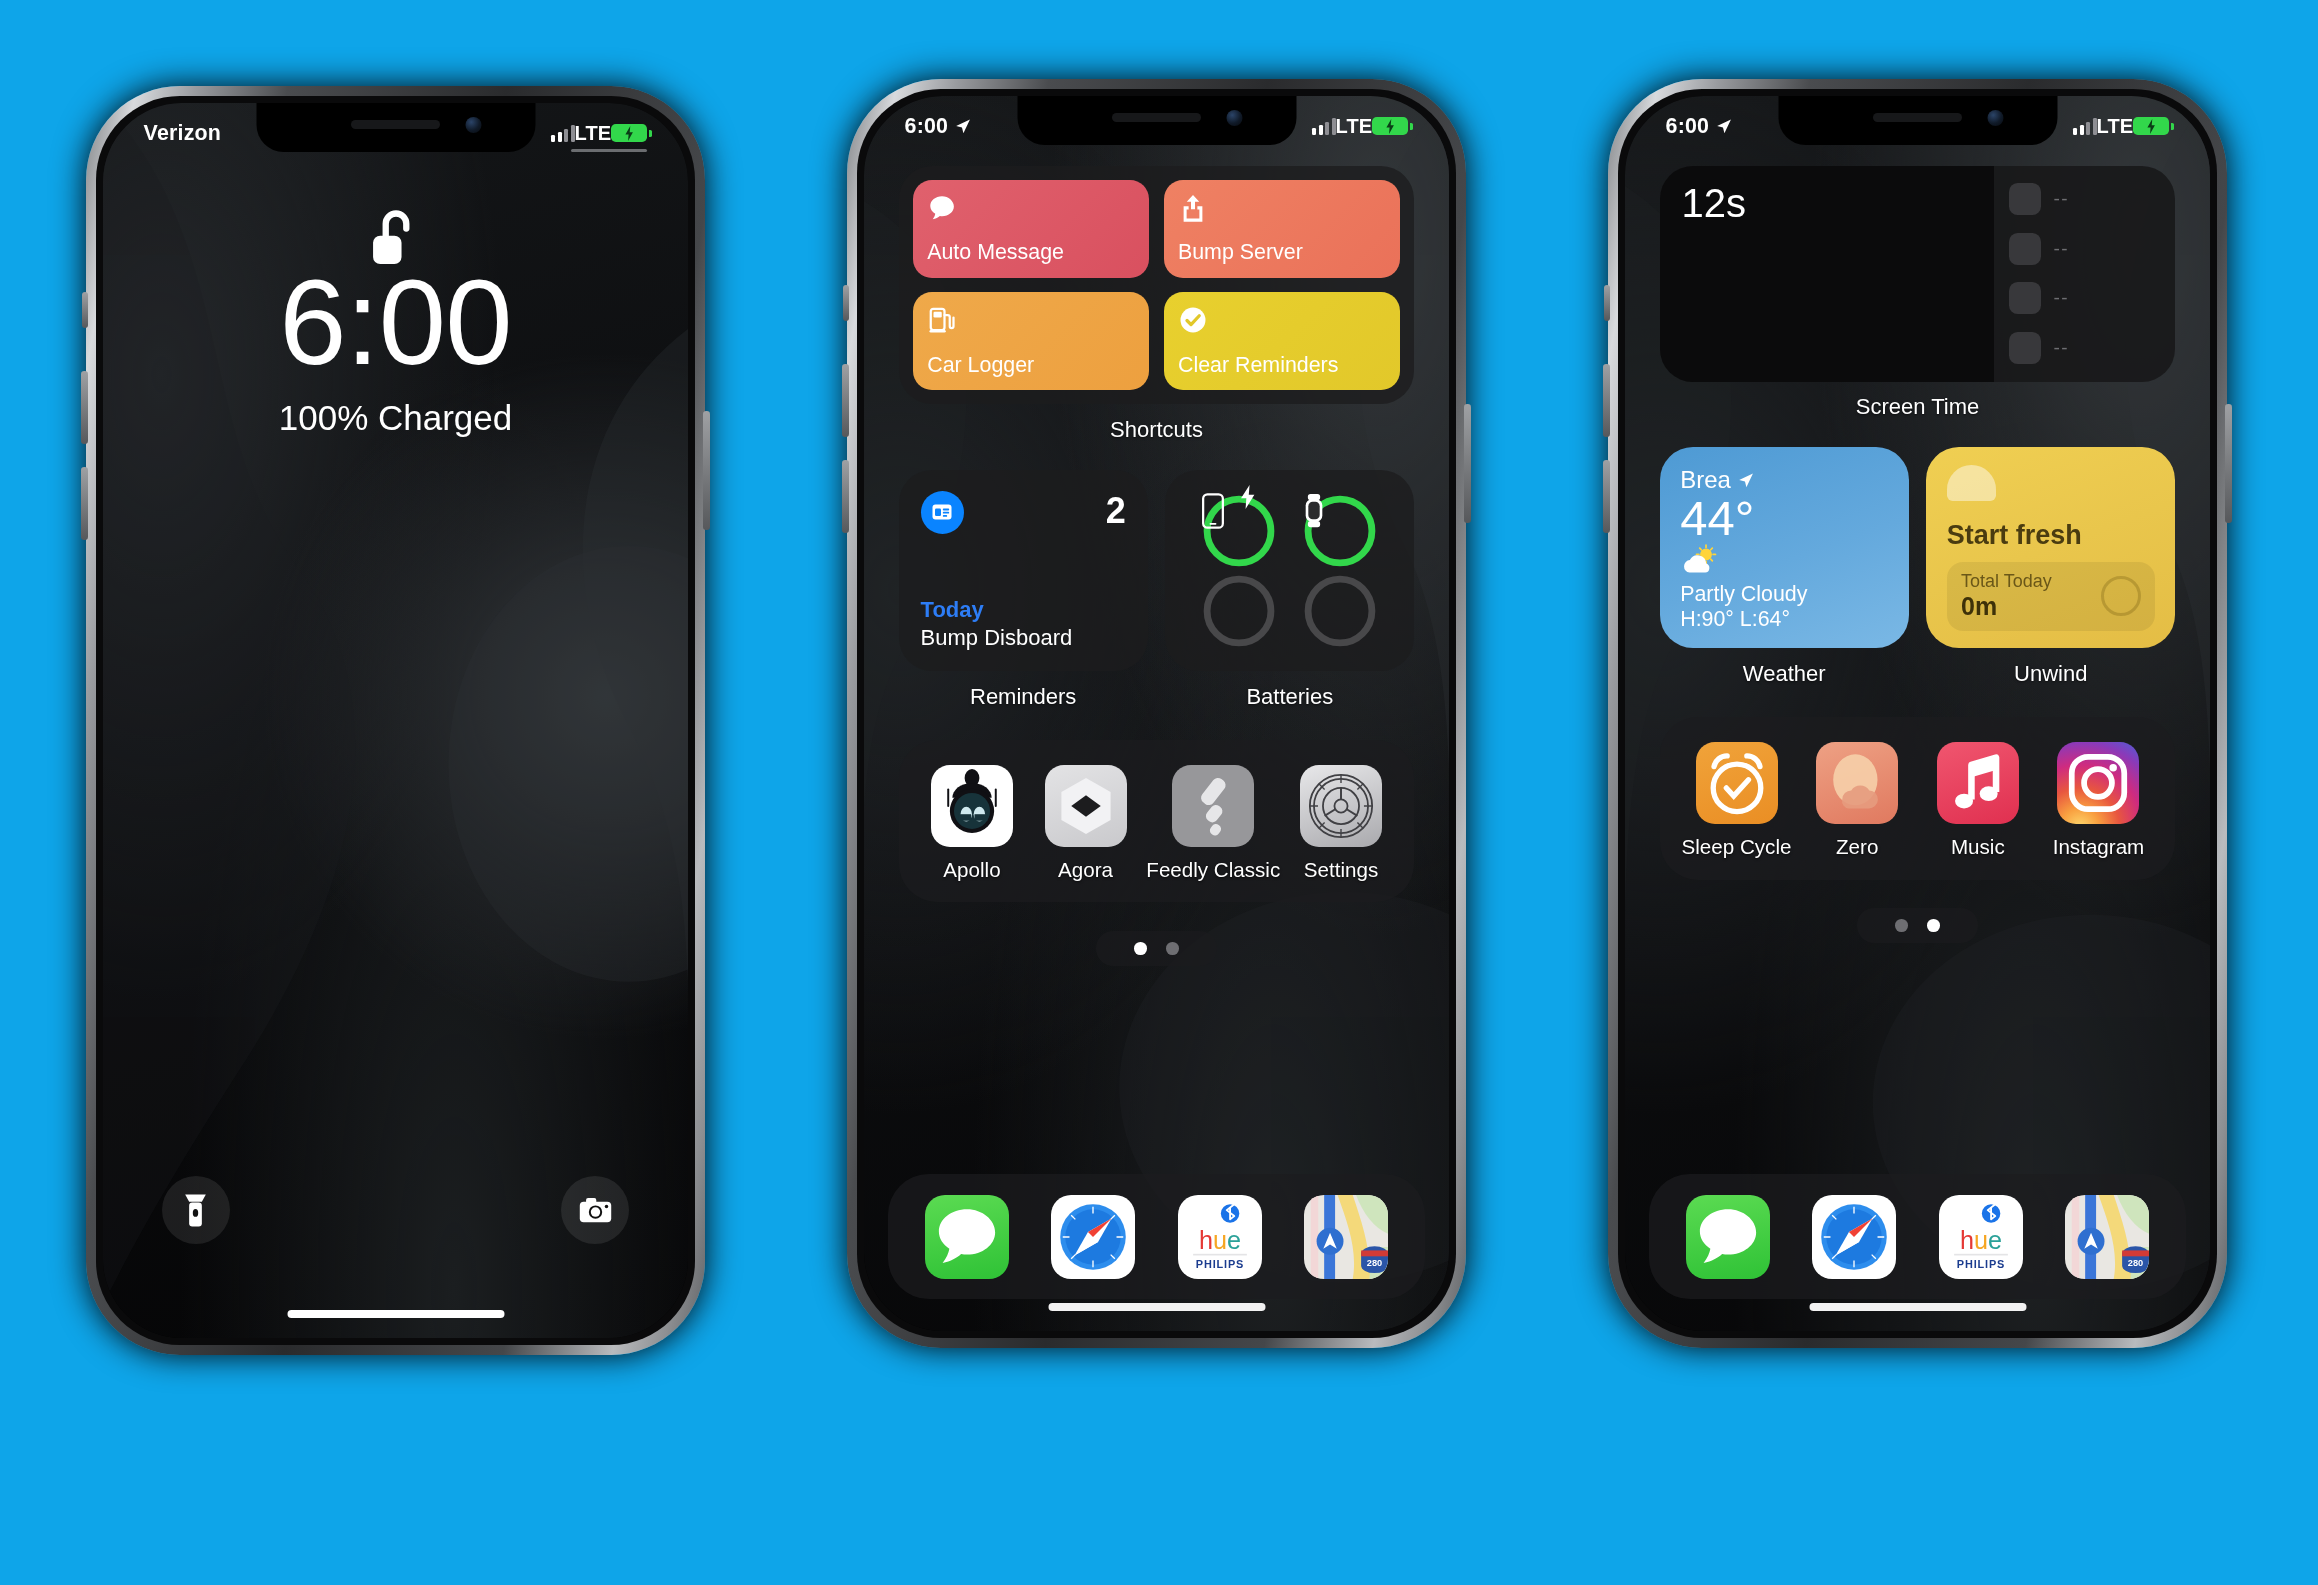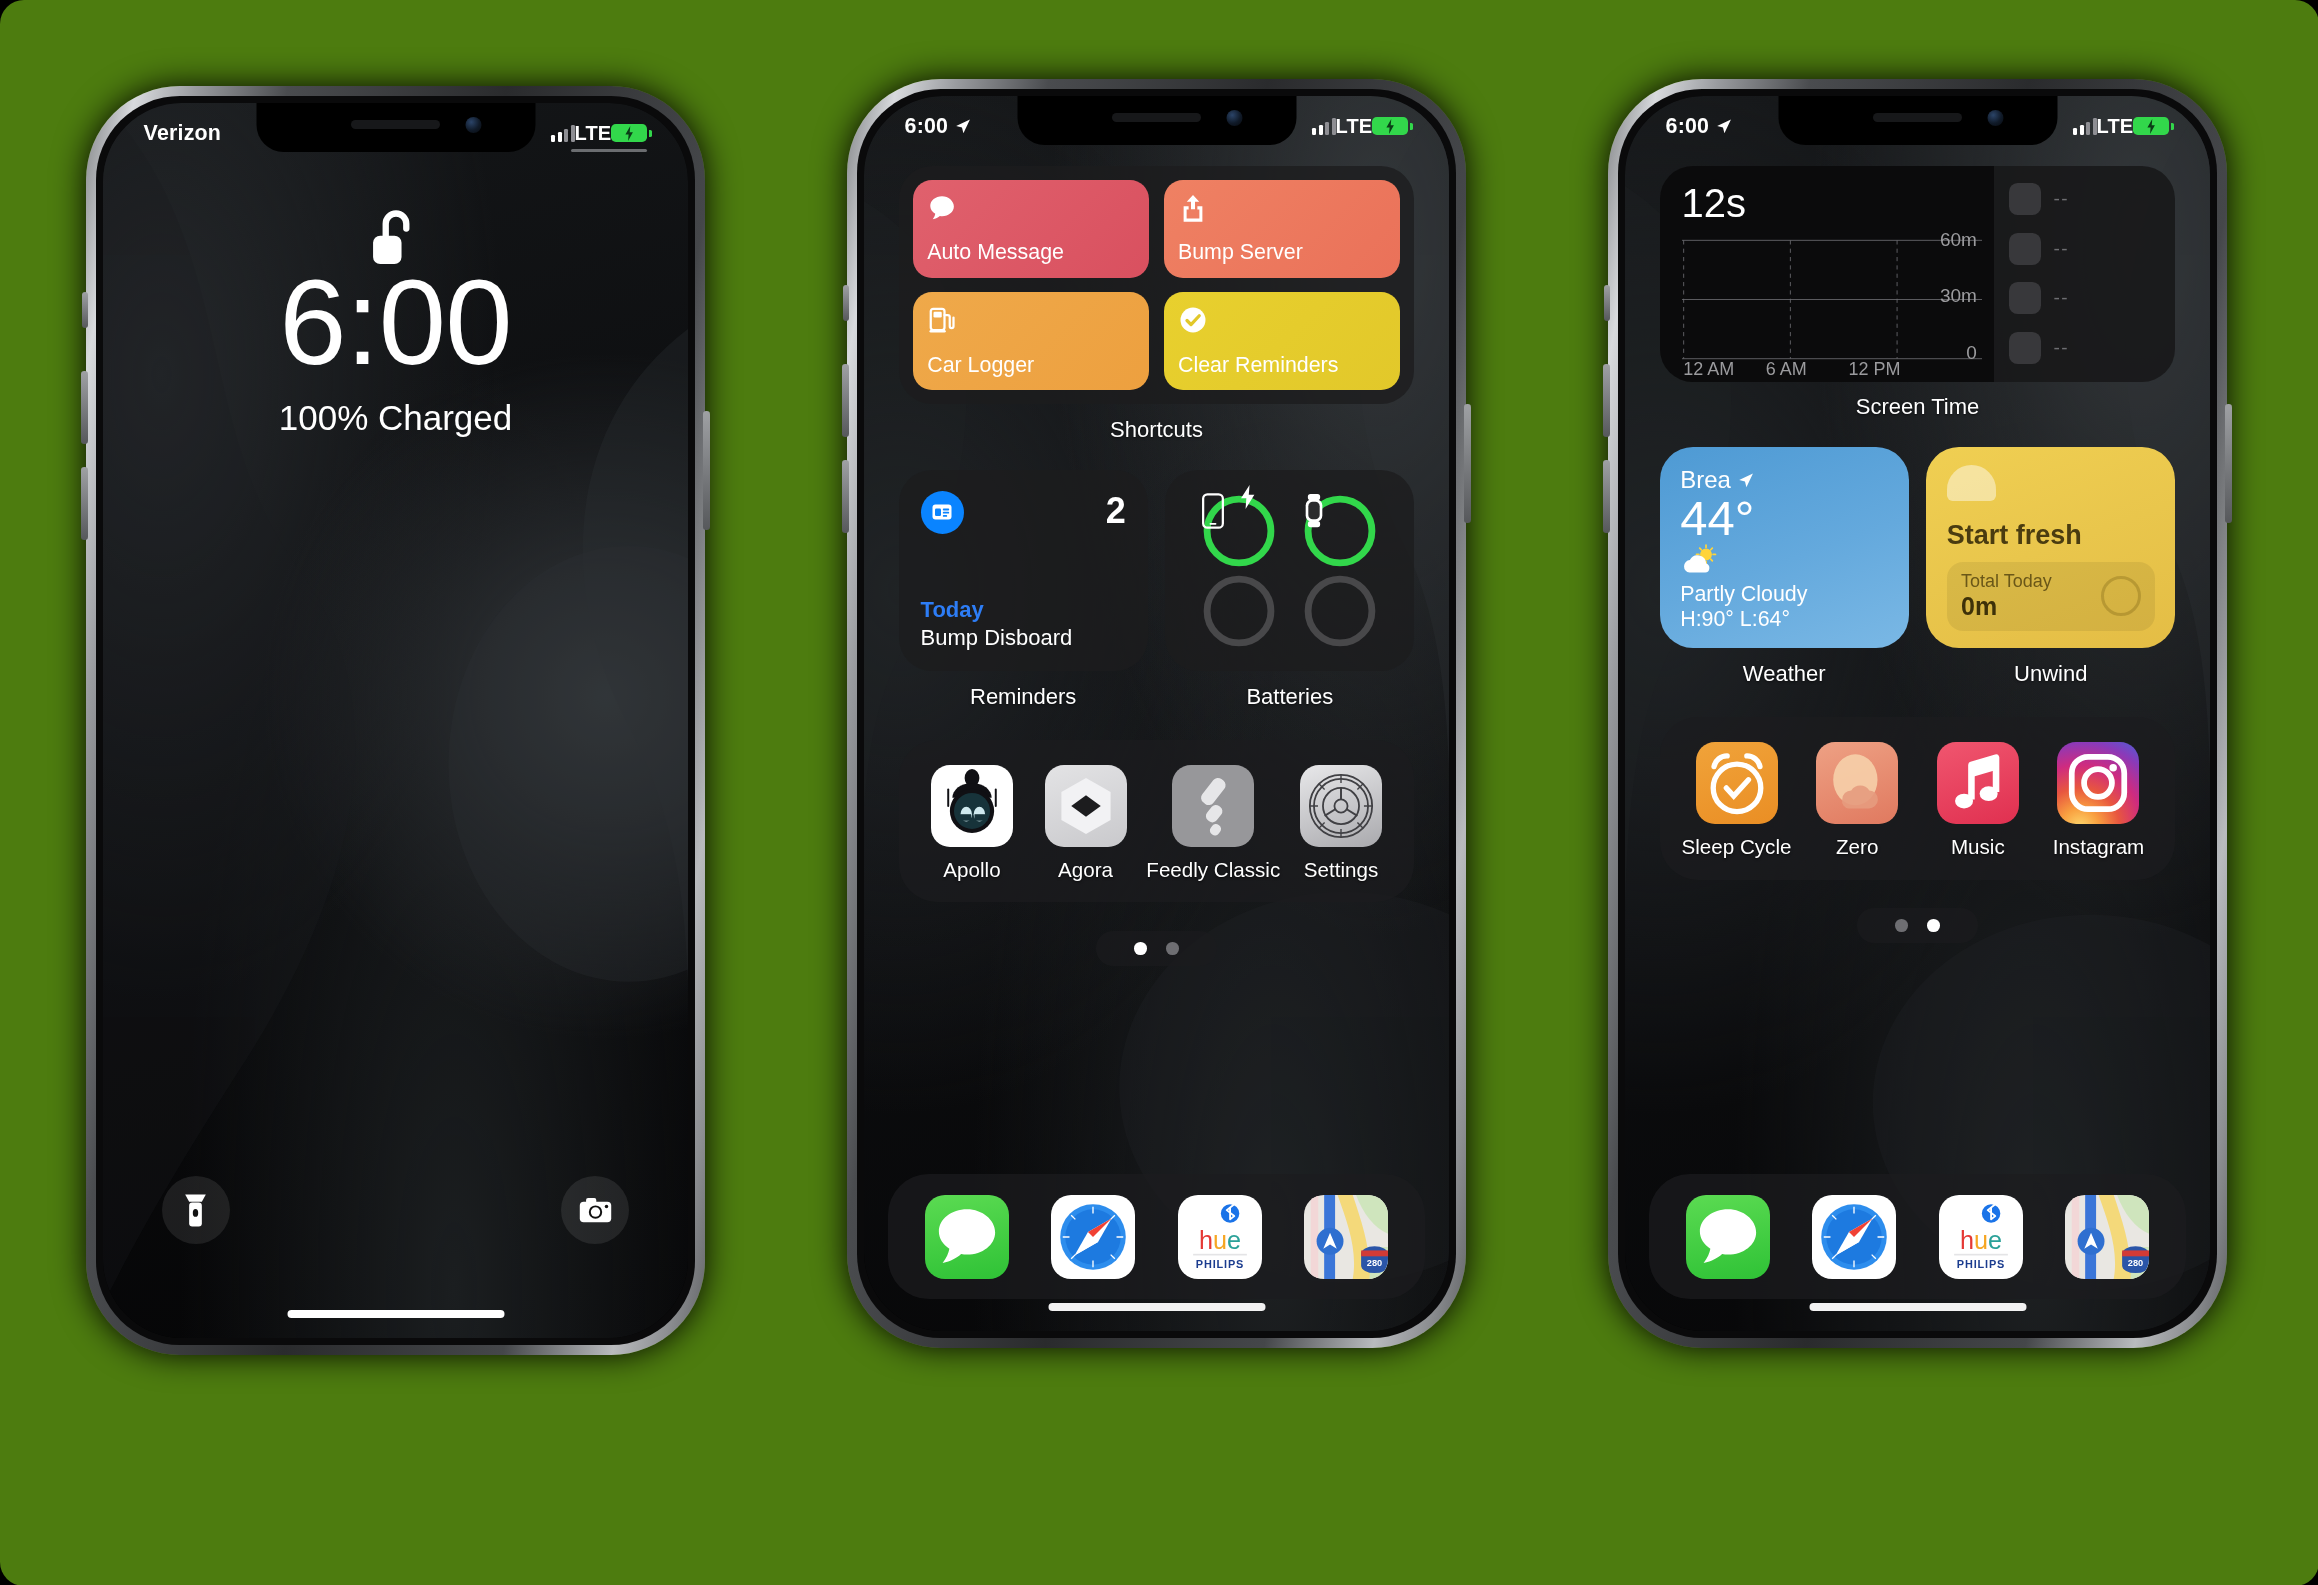--- a/index.html
+++ b/index.html
@@ -2,21 +2,21 @@
 <html style="font-size:12.7px"><head>
 <meta charset="utf-8">
 <style>
   * { box-sizing: border-box; margin: 0; padding: 0; }
   html, body {
     width: 2319px; height: 1586px;
     background: #000;
     font-family: "Liberation Sans", sans-serif;
     overflow: hidden;
   }
-  .stage { position: relative; width: 2319px; height: 1586px; background: #4d7c0f; border-radius: 24px; }
+  .stage { position: relative; width: 2319px; height: 1586px; background: #0ea5e9; }
 
   
   .phone {
     position: absolute;
     width: 619px; height: 1269px;
     border-radius: 94px;
     background: linear-gradient(100deg,#7d7f82 0%,#d8dadd 6%,#9a9ca0 13%,#4a4c4f 24%,
                  #2a2b2d 50%,#45474a 76%,#b9bbbe 89%,#8d8f92 95%,#5e6063 100%);
     padding: 10.3px;
     box-shadow: 0 0 33px rgba(0,0,0,.95);
@@ -668,40 +668,20 @@
             </span>
           </div>
         </div>
 
         <div class="home-content">
 
           <div class="widget-block">
             <div class="w-screentime">
               <div class="st-left">
                 <div class="st-total">12s</div>
-                <div class="st-chart">
-                  <svg class="st-grid" viewBox="0 0 360 150" preserveAspectRatio="none">
-                    <line x1="0" y1="4" x2="360" y2="4" stroke="#6e6e72" stroke-width="1"></line>
-                    <line x1="0" y1="75" x2="360" y2="75" stroke="#6e6e72" stroke-width="1"></line>
-                    <line x1="0" y1="146" x2="360" y2="146" stroke="#6e6e72" stroke-width="1"></line>
-                    <line x1="2" y1="4" x2="2" y2="146" stroke="#6e6e72" stroke-width="1" stroke-dasharray="5,5"></line>
-                    <line x1="130" y1="4" x2="130" y2="146" stroke="#6e6e72" stroke-width="1" stroke-dasharray="5,5"></line>
-                    <line x1="258" y1="4" x2="258" y2="146" stroke="#6e6e72" stroke-width="1" stroke-dasharray="5,5"></line>
-                  </svg>
-                  <div class="st-ylabels">
-                    <span class="st-ylab" style="top:3.2px">60m</span>
-                    <span class="st-ylab" style="top:59px">30m</span>
-                    <span class="st-ylab" style="top:116px">0</span>
-                  </div>
-                  <div class="st-xlabels">
-                    <span class="st-xlab" style="left:1.6px">12 AM</span>
-                    <span class="st-xlab" style="left:37%">6 AM</span>
-                    <span class="st-xlab" style="left:73.5%">12 PM</span>
-                  </div>
-                </div>
               </div>
               <div class="st-right">
                 <div class="st-app">
                   <span class="st-app-icon"></span>
                   <span class="st-app-val">--</span>
                 </div>
                 <div class="st-app">
                   <span class="st-app-icon"></span>
                   <span class="st-app-val">--</span>
                 </div>

